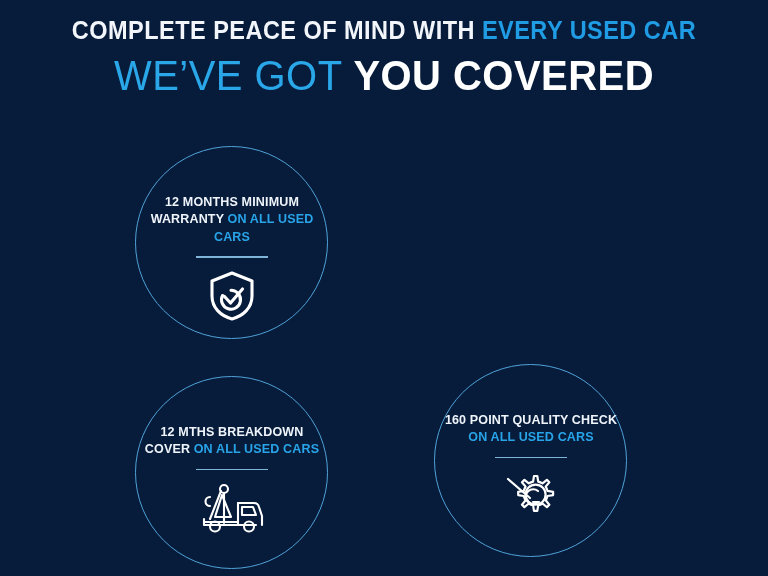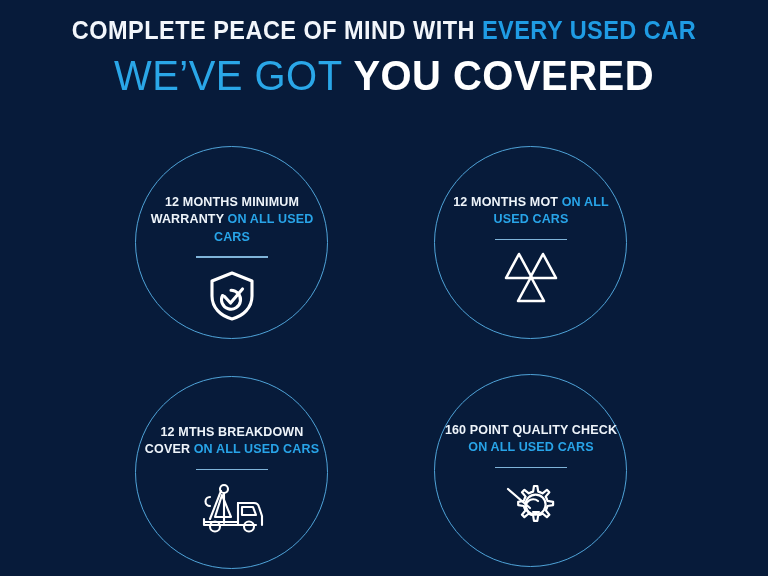--- a/index.html
+++ b/index.html
@@ -68,21 +68,21 @@
     border:1.4px solid #4fa3d8;
     border-radius:50%;
     display:flex;
     flex-direction:column;
     align-items:center;
     justify-content:flex-start;
   }
   .circle.c0 { left:135px; top:0px; }
   .circle.c1 { left:434px; top:0px; }
   .circle.c2 { left:135px; top:230px; }
-  .circle.c3 { left:434px; top:228px; }
+  .circle.c3 { left:434px; top:218px; }
 
   .card-text {
     width:188px;
     margin-top:46px;
     text-align:center;
     font-size:13.2px;
     font-weight:bold;
     line-height:1.32;
     letter-spacing:0.15px;
     transform:scaleX(0.95);
@@ -129,33 +129,20 @@
       <div class="divider"></div>
       <div class="icon-wrap">
         <svg width="48" height="52" viewBox="0 0 48 52" fill="none" stroke="#ffffff" stroke-width="3.1" stroke-linecap="round" stroke-linejoin="round">
           <path d="M24 3 L44 11 V26 C44 38 35 46 24 49 C13 46 4 38 4 26 V11 Z"></path>
           <path d="M14.5 25.5 a9.5 9.5 0 1 0 8.5 -5.3"></path>
           <path d="M16.5 26.5 L22.5 33 L34.5 19"></path>
         </svg>
       </div>
     </div>
 
-    <div class="circle c1">
-      <div class="card-text">
-        <span class="w">12 MONTHS  MOT </span><span class="b">ON ALL USED CARS</span>
-      </div>
-      <div class="divider"></div>
-      <div class="icon-wrap">
-        <svg width="56" height="54" viewBox="0 0 56 54" fill="none" stroke="#ffffff" stroke-width="2.6" stroke-linejoin="round">
-          <path d="M16 3 L29 27 L3 27 Z"></path>
-          <path d="M40 3 L53 27 L27 27 Z"></path>
-          <path d="M28 26 L41 50 L15 50 Z"></path>
-        </svg>
-      </div>
-    </div>
 
     <div class="circle c2">
       <div class="card-text">
         <span class="w">12 MTHS  BREAKDOWN COVER </span><span class="b">ON ALL USED CARS</span>
       </div>
       <div class="divider"></div>
       <div class="icon-wrap">
         <svg width="68" height="50" viewBox="0 0 68 50" fill="none" stroke="#ffffff" stroke-width="2.1" stroke-linecap="round" stroke-linejoin="round">
 
           <circle cx="26" cy="6" r="4"></circle>

